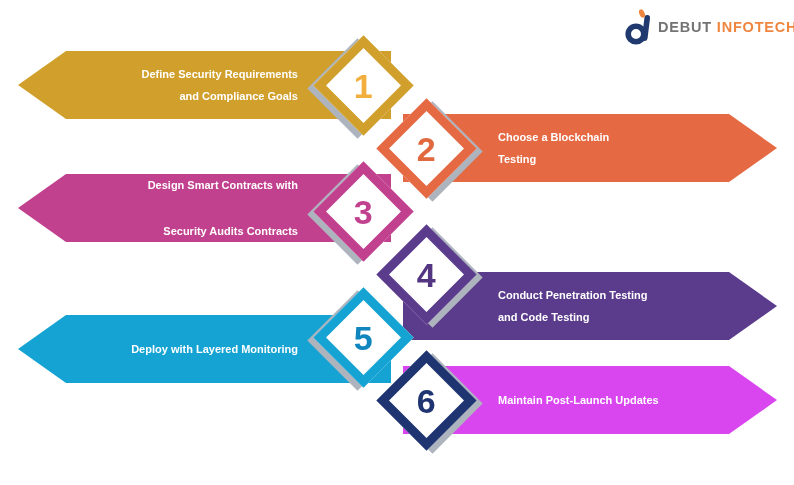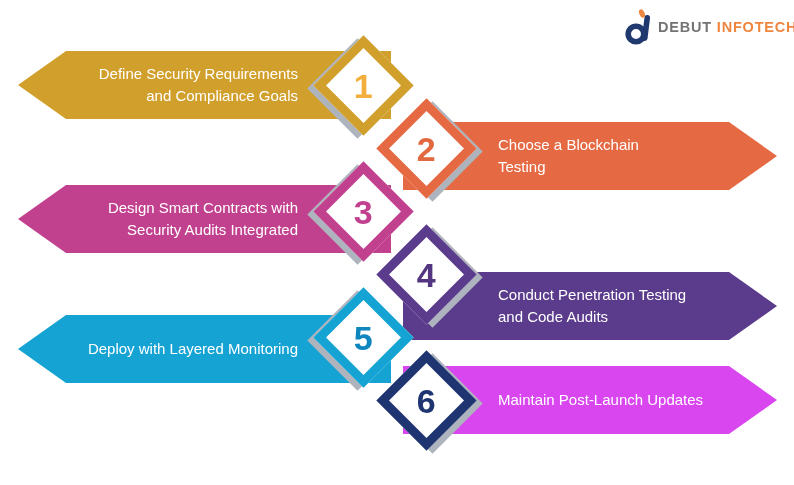--- a/index.html
+++ b/index.html
@@ -12,21 +12,21 @@
   
   .logo { position:absolute; left:625px; top:9px; display:flex; align-items:center; gap:6px; }
   .logo-icon { width:27px; height:36px; display:block; }
   .logo-text { font-size:14.5px; font-weight:bold; letter-spacing:0.8px; white-space:nowrap; }
   .logo-text .brand1 { }
   .logo-text .brand2 { }
 
   
   .banner {
     position:absolute; height:68px; display:flex; flex-direction:column;
-    justify-content:center; color:#ffffff; font-size:15px; font-weight:normal;
+    justify-content:center; color:#ffffff; font-size:11px; font-weight:bold;
     line-height:22px; z-index:1;
   }
   .banner.left {
     left:18px; width:373px; text-align:right; padding-right:93px; padding-left:58px;
     clip-path: polygon(0 50%, 48px 0, 100% 0, 100% 100%, 48px 100%);
   }
   .banner.right {
     left:403px; width:374px; text-align:left; padding-left:95px; padding-right:58px;
     clip-path: polygon(0 0, calc(100% - 48px) 0, 100% 50%, calc(100% - 48px) 100%, 0 100%);
   }
@@ -42,22 +42,22 @@
     position:absolute; left:0; top:0; width:71px; height:71px;
     transform:rotate(45deg); background:#ffffff; border:9px solid #000;
     display:flex; align-items:center; justify-content:center;
   }
   .d-num {
     transform:rotate(-45deg); font-size:34px; font-weight:bold; line-height:1;
   }
 
   
   .s0 .banner { top:51px; }  .s0 .diamond-wrap { left:327.5px; top:49.5px; }
-  .s1 .banner { top:114px;margin-top:8px; } .s1 .diamond-wrap { left:390.5px; top:112.5px; }
-  .s2 .banner { top:185px; } .s2 .diamond-wrap { left:327.5px; top:175.5px; }
+  .s1 .banner { top:114px; } .s1 .diamond-wrap { left:390.5px; top:112.5px; }
+  .s2 .banner { top:174px;justify-content:space-between; } .s2 .diamond-wrap { left:327.5px; top:175.5px; }
   .s3 .banner { top:240px;margin-top:32px; } .s3 .diamond-wrap { left:390.5px; top:238.5px; }
   .s4 .banner { top:315px; } .s4 .diamond-wrap { left:327.5px; top:301.5px; }
   .s5 .banner { top:366px; } .s5 .diamond-wrap { left:390.5px; top:364.5px; }
 </style>
 </head>
 <body>
 
 <div class="stage">
 
   <div class="logo">
@@ -94,34 +94,34 @@
       <div class="d-shadow" style="background: rgb(174, 180, 189);"></div>
       <div class="d-outer" style="border-color: rgb(229, 106, 67);">
         <span class="d-num" style="color: rgb(226, 105, 63);">2</span>
       </div>
     </div>
   </div>
 
   <div class="step s2">
     <div class="banner left" style="background: rgb(194, 65, 143);">
       <div>Design Smart Contracts with</div>
-      <div>Security Audits Integrated</div>
+      <div>Security Audits Contracts</div>
     </div>
     <div class="diamond-wrap odd">
       <div class="d-shadow" style="background: rgb(174, 180, 189);"></div>
       <div class="d-outer" style="border-color: rgb(194, 65, 143);">
         <span class="d-num" style="color: rgb(194, 65, 143);">3</span>
       </div>
     </div>
   </div>
 
   <div class="step s3">
     <div class="banner right" style="background: rgb(91, 59, 140);">
       <div>Conduct Penetration Testing</div>
-      <div>and Code Audits</div>
+      <div>and Code Testing</div>
     </div>
     <div class="diamond-wrap even">
       <div class="d-shadow" style="background: rgb(174, 180, 189);"></div>
       <div class="d-outer" style="border-color: rgb(91, 59, 140);">
         <span class="d-num" style="color: rgb(83, 53, 130);">4</span>
       </div>
     </div>
   </div>
 
   <div class="step s4">

